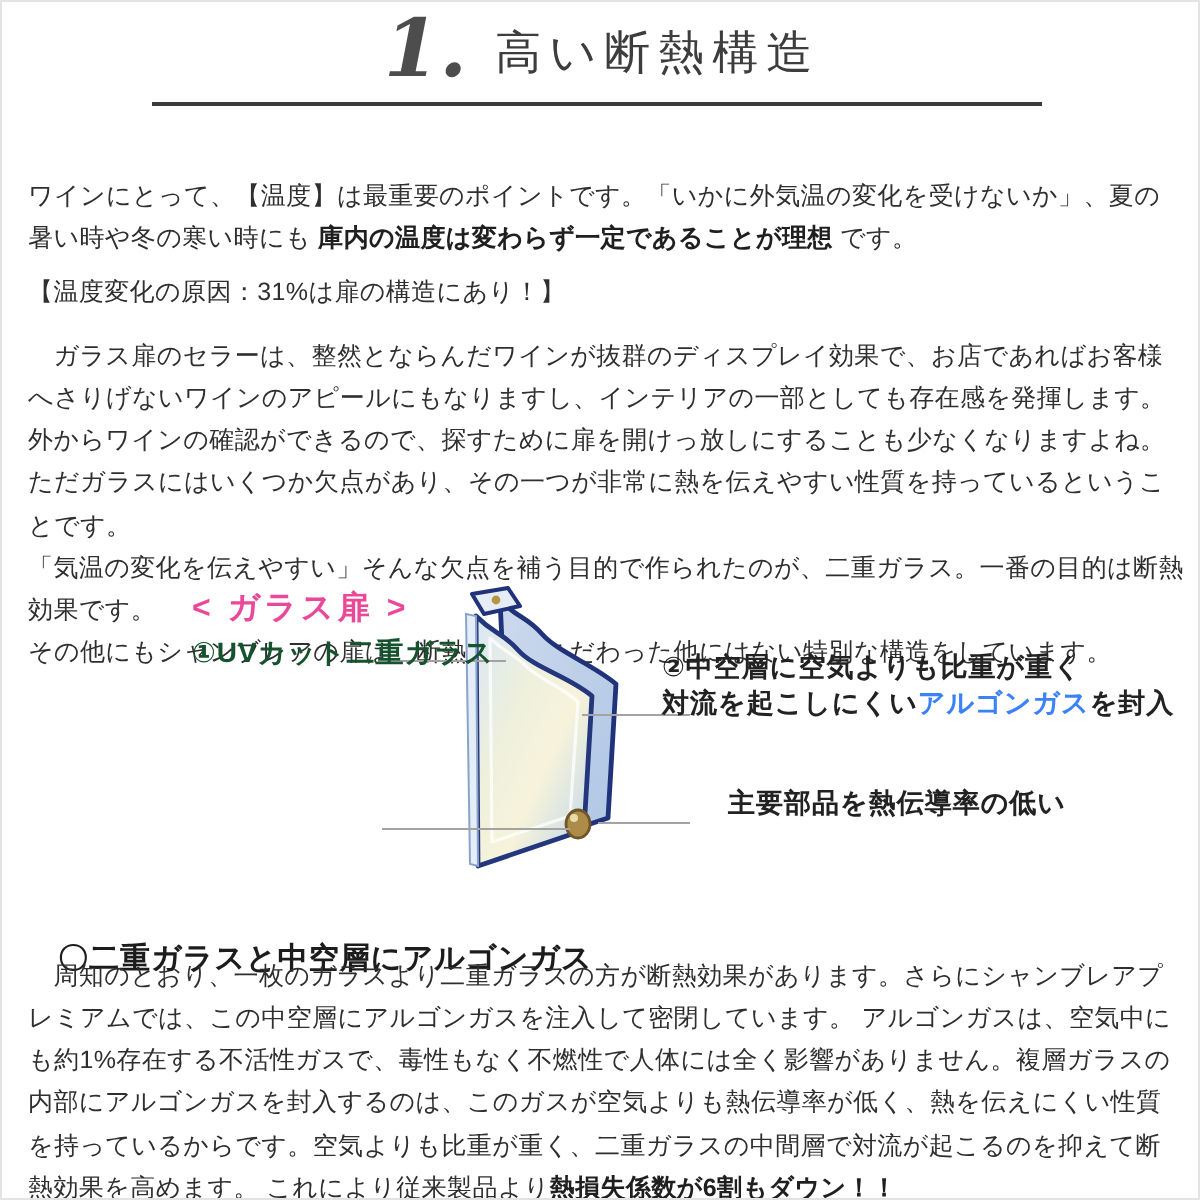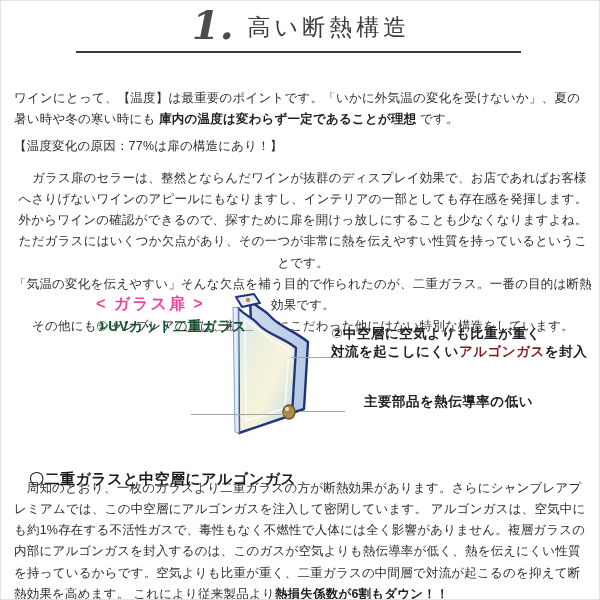--- a/index.html
+++ b/index.html
@@ -25,59 +25,59 @@
   .title-underline{
     position:absolute;left:75px;top:50px;width:445px;height:2px;background:#3a3a3a;
   }
   
   .para{
     position:absolute;left:13px;width:578px;
     font-size:12.5px;line-height:1.7;letter-spacing:.2px;color:#2f2f2f;
   }
   .p1{top:74px;}
   .p-cause{top:122px;}
-  .p2{top:154px;text-align:center;}
+  .p2{top:154px;}
   .p3{top:464px;}
   .b{font-weight:bold;color:#1f1f1f;}
   
   .section-heading{
     position:absolute;left:28px;top:469px;
     font-size:15px;font-weight:bold;color:#1c1c1c;letter-spacing:.5px;
   }
   
   .diagram-heading{
     position:absolute;left:95px;top:278px;
     font-size:16px;font-weight:bold;color:#ec4899;letter-spacing:2px;margin-top:15px;
   }
   .glass-svg{position:absolute;left:195px;top:290px;width:150px;height:152px;}
   .leader{position:absolute;height:1px;background:#a3a3a3;}
   .lbl{
     position:absolute;font-size:13.5px;font-weight:bold;line-height:1.32;
     color:#222;letter-spacing:.5px;white-space:nowrap;
   }
-  .accent{color:#7f1d1d;}
+  .accent{color:#3b82f6;}
   .lbl1{left:95px;top:316px;color:#14532d;font-size:14px;}
   .lbl2{left:330px;top:324px;}
   .lbl3{left:100px;top:387px;font-size:14px;}
   .lbl4{left:363px;top:392px;}
 </style>
 </head>
 <body>
 
 <div id="page">
 
   <div class="title-row">
     <span class="title-number">1.</span>
     <span class="title-text">高い断熱構造</span>
   </div>
   <div class="title-underline"></div>
 
   <p class="para p1"><span>ワインにとって、【温度】は最重要のポイントです。「いかに外気温の変化を受けないか」、夏の暑い時や冬の寒い時にも </span><span class="b">庫内の温度は変わらず一定であることが理想</span><span> です。</span></p>
 
-  <p class="para p-cause">【温度変化の原因：77%は扉の構造にあり！】</p>
+  <p class="para p-cause">【温度変化の原因：31%は扉の構造にあり！】</p>
 
   <p class="para p2"><span>　ガラス扉のセラーは、整然とならんだワインが抜群のディスプレイ効果で、お店であればお客様へさりげないワインのアピールにもなりますし、インテリアの一部としても存在感を発揮します。外からワインの確認ができるので、探すために扉を開けっ放しにすることも少なくなりますよね。</span><br>
   <span>ただガラスにはいくつか欠点があり、その一つが非常に熱を伝えやすい性質を持っているということです。</span><br>
   <span>「気温の変化を伝えやすい」そんな欠点を補う目的で作られたのが、二重ガラス。一番の目的は断熱効果です。</span><br>
   <span>その他にもシャンブレアの扉は、断熱効果にこだわった他にはない特別な構造をしています。</span></p>
 
   <div class="diagram-heading">&lt; ガラス扉 &gt;</div>
 
   <svg class="glass-svg" viewBox="0 0 150 152">
     <defs>

